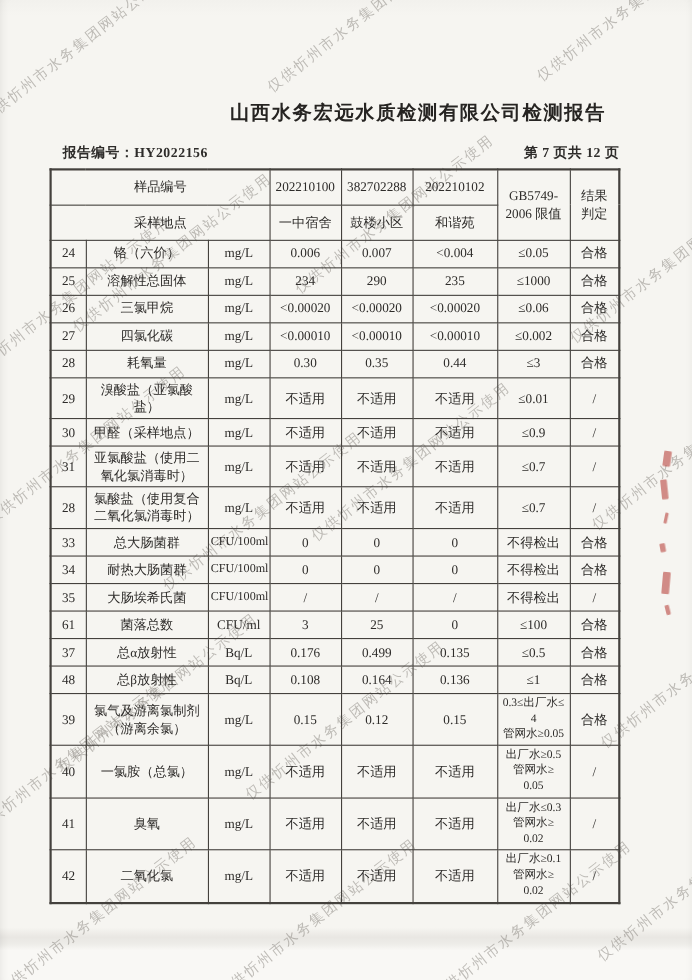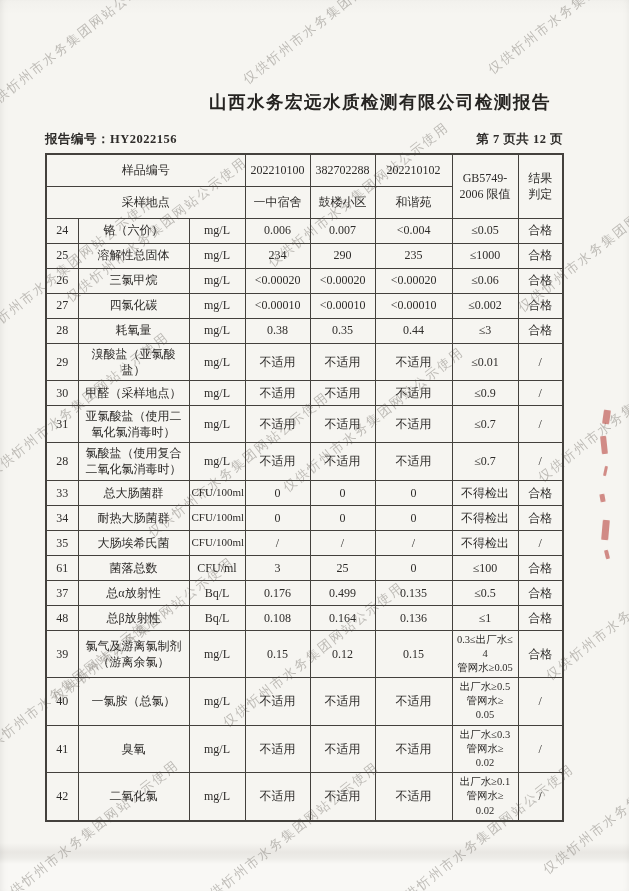--- a/index.html
+++ b/index.html
@@ -20,21 +20,21 @@
     color:#2e2c2a;
   }
   .content{width:518px;margin:0 0 0 45px;position:relative;z-index:2;}
   h1.title{
     margin:12px;padding-top:78px;
     font-size:17.5px;font-weight:bold;letter-spacing:1.5px;
     text-align:right;color:#262422;
   }
   .meta-row{
     display:flex;justify-content:space-between;align-items:flex-end;
-    margin-top:17px;font-size:12.5px;font-weight:bold;letter-spacing:.5px;
+    margin-top:17px;font-size:12.5px;font-weight:bold;letter-spacing:.5px;margin-left:12px;
   }
   table.report{
     margin-top:5px;border-collapse:collapse;table-layout:fixed;
     width:518px;background:transparent;
     font-size:12px;color:#2e2c2a;
   }
   table.report td,table.report th{
     border:1px solid #44413d;
     padding:2px 2px;text-align:center;vertical-align:middle;
     font-weight:normal;line-height:1.35;overflow:hidden;
@@ -170,21 +170,21 @@
             <td>&lt;0.00010</td>
             <td>&lt;0.00010</td>
             <td>&lt;0.00010</td>
             <td class="prewrap">≤0.002</td>
             <td>合格</td>
           </tr>
           <tr>
             <td>28</td>
             <td class="name">耗氧量</td>
             <td>mg/L</td>
-            <td>0.38</td>
+            <td>0.30</td>
             <td>0.35</td>
             <td>0.44</td>
             <td class="prewrap">≤3</td>
             <td>合格</td>
           </tr>
           <tr>
             <td>29</td>
             <td class="name">溴酸盐（亚氯酸盐）</td>
             <td>mg/L</td>
             <td>不适用</td>

